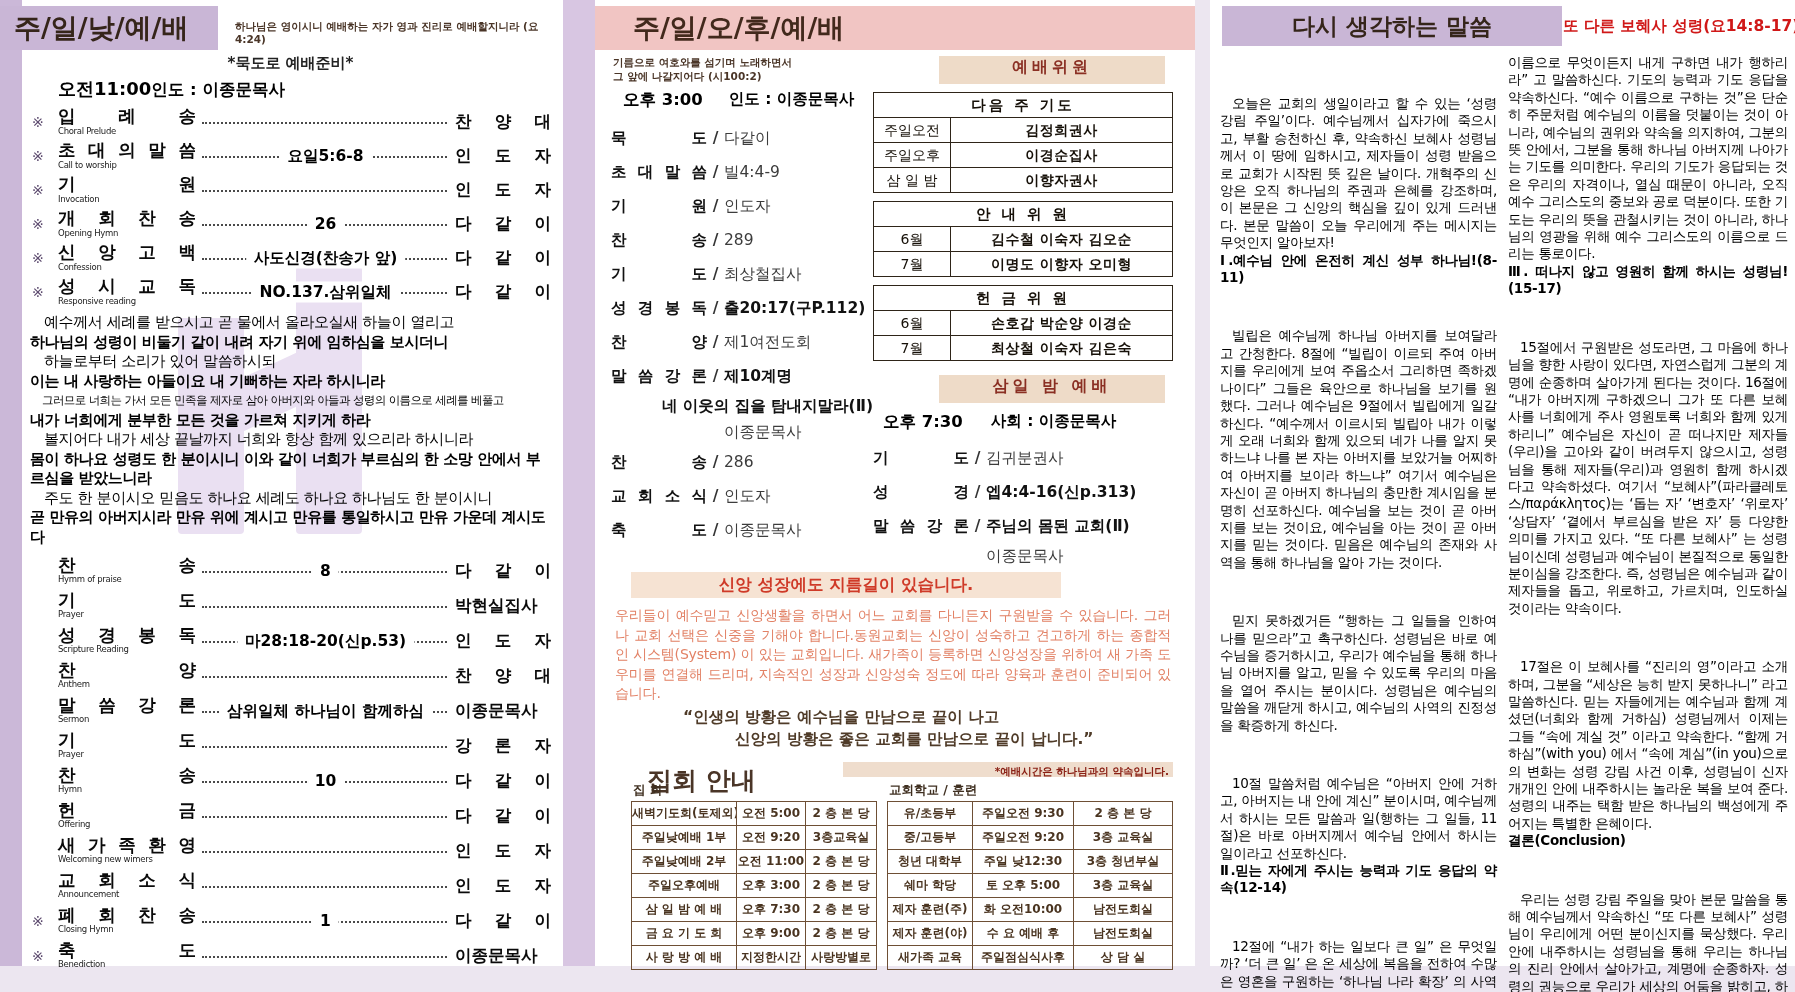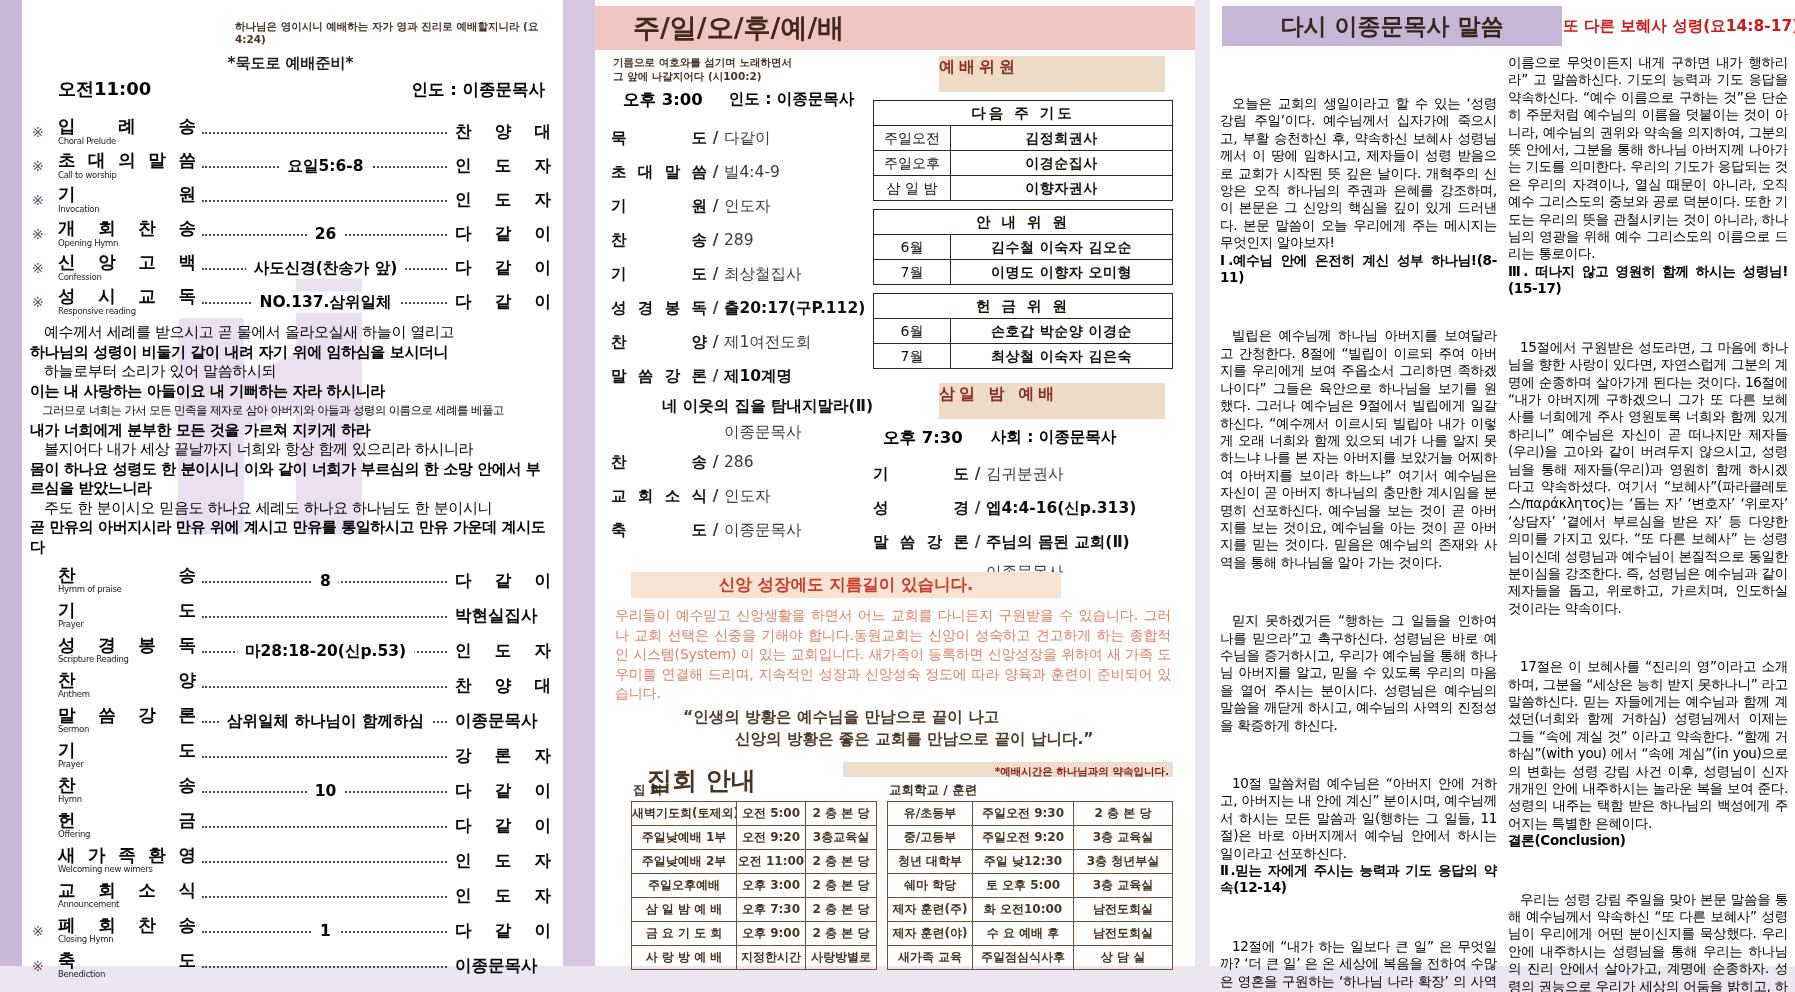--- a/index.html
+++ b/index.html
@@ -14,21 +14,21 @@
   
   .panel-left{left:0;width:563px;}
   .left-strip{position:absolute;left:0;top:0;width:22px;height:966px;background:#cbb8d8;}
   .hdr-band{position:absolute;display:flex;align-items:center;}
   .band-left{left:0;top:6px;width:218px;height:44px;background:#c9b6d6;}
   .band-left h1{margin:0 0 0 14px;font-size:27px;font-weight:bold;color:#35251a;letter-spacing:0;}
   .hdr-verse{position:absolute;left:235px;top:20px;width:322px;margin:0;font-size:10.5px;font-weight:bold;color:#4a3527;line-height:1.25;}
   .watermark{position:absolute;left:120px;top:260px;opacity:1;}
   .ml-content{position:absolute;left:30px;right:12px;top:54px;}
   .prep{margin:0 0 4px 0;text-align:center;font-size:15px;font-weight:bold;color:#222;}
-  .timeline{display:flex;justify-content:space-between;align-items:baseline;margin:0 6px 14px 28px;}
+  .timeline{display:flex;align-items:baseline;margin:0 6px 4px 28px;}
   .time{font-size:18px;font-weight:bold;color:#000;}
   .leadr{font-size:16.5px;font-weight:bold;color:#000;}
   .wrow{display:flex;align-items:center;height:34px;}
   .order-b .wrow{height:35px;}
   .wmark{width:26px;font-size:14px;color:#5c4a6e;padding-left:2px;}
   .wlab{width:138px;display:flex;flex-direction:column;justify-content:center;}
   .wko{display:block;font-size:17.5px;font-weight:bold;color:#0a0a0a;line-height:1.02;text-align:justify;text-align-last:justify;}
   .wen{display:block;font-size:8.5px;color:#222;letter-spacing:-0.3px;line-height:1.05;margin-top:1px;white-space:nowrap;overflow:hidden;}
   .wline{flex:1;position:relative;height:100%;}
   .wline::before{content:"";position:absolute;left:6px;right:8px;top:50%;border-top:2px dotted #4a4a4a;}
@@ -52,21 +52,21 @@
   .mid-left .timeline2{display:flex;gap:26px;margin:6px 0 10px 12px;}
   .timeline2 .time{font-size:16.5px;}
   .timeline2 .leadr{font-size:15.5px;}
   .mrow{display:flex;align-items:center;height:34px;font-size:15.5px;}
   .mrow.cont{height:26px;}
   .mlabel{display:block;width:96px;font-weight:bold;color:#111;text-align:justify;text-align-last:justify;}
   .msep{width:17px;text-align:center;font-weight:bold;color:#333;}
   .mval{color:#3c3c3c;white-space:nowrap;}
   .mrow.vb .mval{font-weight:bold;color:#111;}
   .mid-right{position:absolute;left:278px;top:56px;width:300px;}
-  .bar{height:36px;line-height:22px;background:#eedbc8;text-align:left;}
+  .bar{height:28px;line-height:22px;background:#eedbc8;text-align:center;}
   .bar span{font-size:16px;font-weight:bold;color:#8a2f23;letter-spacing:4px;}
   .committee-bar{margin-left:66px;width:226px;}
   .cblock{border:1.5px solid #2e2418;margin-top:8px;background:#fff;}
   .chead{height:24px;line-height:24px;text-align:center;font-size:14.5px;font-weight:bold;color:#161008;border-bottom:1.5px solid #2e2418;letter-spacing:3px;}
   .crow{display:flex;height:24px;line-height:24px;}
   .crow + .crow{border-top:1.5px solid #2e2418;}
   .cc1{width:76px;border-right:1.5px solid #2e2418;text-align:center;font-size:14px;font-weight:normal;color:#161008;}
   .cc2{flex:1;text-align:center;font-size:14px;font-weight:bold;color:#161008;letter-spacing:0.5px;}
   .samil-bar{margin:14px 0 8px 66px;width:226px;}
   .samil .timeline2{display:flex;gap:28px;margin:8px 0 8px 10px;}
@@ -105,20 +105,23 @@
   .sermon p{margin:0;}
   .sermon p.p{text-indent:12px;margin-top:41px;}
   .sermon p.p0{text-indent:0;}
   .sermon p.h{font-weight:bold;text-indent:0;}
 </style>
 </head>
 <body>
 
 <section class="panel panel-left">
   <div class="left-strip"></div>
+  <div class="hdr-band band-left">
+    <h1>주/일/낮/예/배</h1>
+  </div>
   <p class="hdr-verse">하나님은 영이시니 예배하는 자가 영과 진리로 예배할지니라 (요4:24)</p>
 
   <svg class="watermark" width="310" height="310" viewBox="0 0 310 310">
     <g fill="#eae0f2">
       <rect x="176" y="6" width="66" height="268" rx="4"></rect>
       <rect x="58" y="58" width="66" height="216" rx="4"></rect>
       <polygon points="58,148 242,62 242,116 58,202"></polygon>
     </g>
   </svg>
 
@@ -680,21 +683,21 @@
             <span class="s3">상 담 실</span>
           </div>
 
       </div>
     </div>
   </div>
 </section>
 
 <section class="panel panel-right">
   <div class="hdr-band band-right">
-    <h1>다시 이종문목사 말씀</h1>
+    <h1>다시 생각하는 말씀</h1>
   </div>
   <p class="r-sub">또 다른 보혜사 성령(요14:8-17)</p>
 
   <div class="sermon colA">
 
       <p class="p">오늘은 교회의 생일이라고 할 수 있는 ‘성령 강림 주일’이다. 예수님께서 십자가에 죽으시고, 부활 승천하신 후, 약속하신 보혜사 성령님께서 이 땅에 임하시고, 제자들이 성령 받음으로 교회가 시작된 뜻 깊은 날이다. 개혁주의 신앙은 오직 하나님의 주권과 은혜를 강조하며, 이 본문은 그 신앙의 핵심을 깊이 있게 드러낸다. 본문 말씀이 오늘 우리에게 주는 메시지는 무엇인지 알아보자!</p>
 
       <p class="h">Ⅰ.예수님 안에 온전히 계신 성부 하나님!(8-11)</p>
 
       <p class="p">빌립은 예수님께 하나님 아버지를 보여달라고 간청한다. 8절에 “빌립이 이르되 주여 아버지를 우리에게 보여 주옵소서 그리하면 족하겠나이다” 그들은 육안으로 하나님을 보기를 원했다. 그러나 예수님은 9절에서 빌립에게 일갈하신다. “예수께서 이르시되 빌립아 내가 이렇게 오래 너희와 함께 있으되 네가 나를 알지 못하느냐 나를 본 자는 아버지를 보았거늘 어찌하여 아버지를 보이라 하느냐” 여기서 예수님은 자신이 곧 아버지 하나님의 충만한 계시임을 분명히 선포하신다. 예수님을 보는 것이 곧 아버지를 보는 것이요, 예수님을 아는 것이 곧 아버지를 믿는 것이다. 믿음은 예수님의 존재와 사역을 통해 하나님을 알아 가는 것이다.</p>

